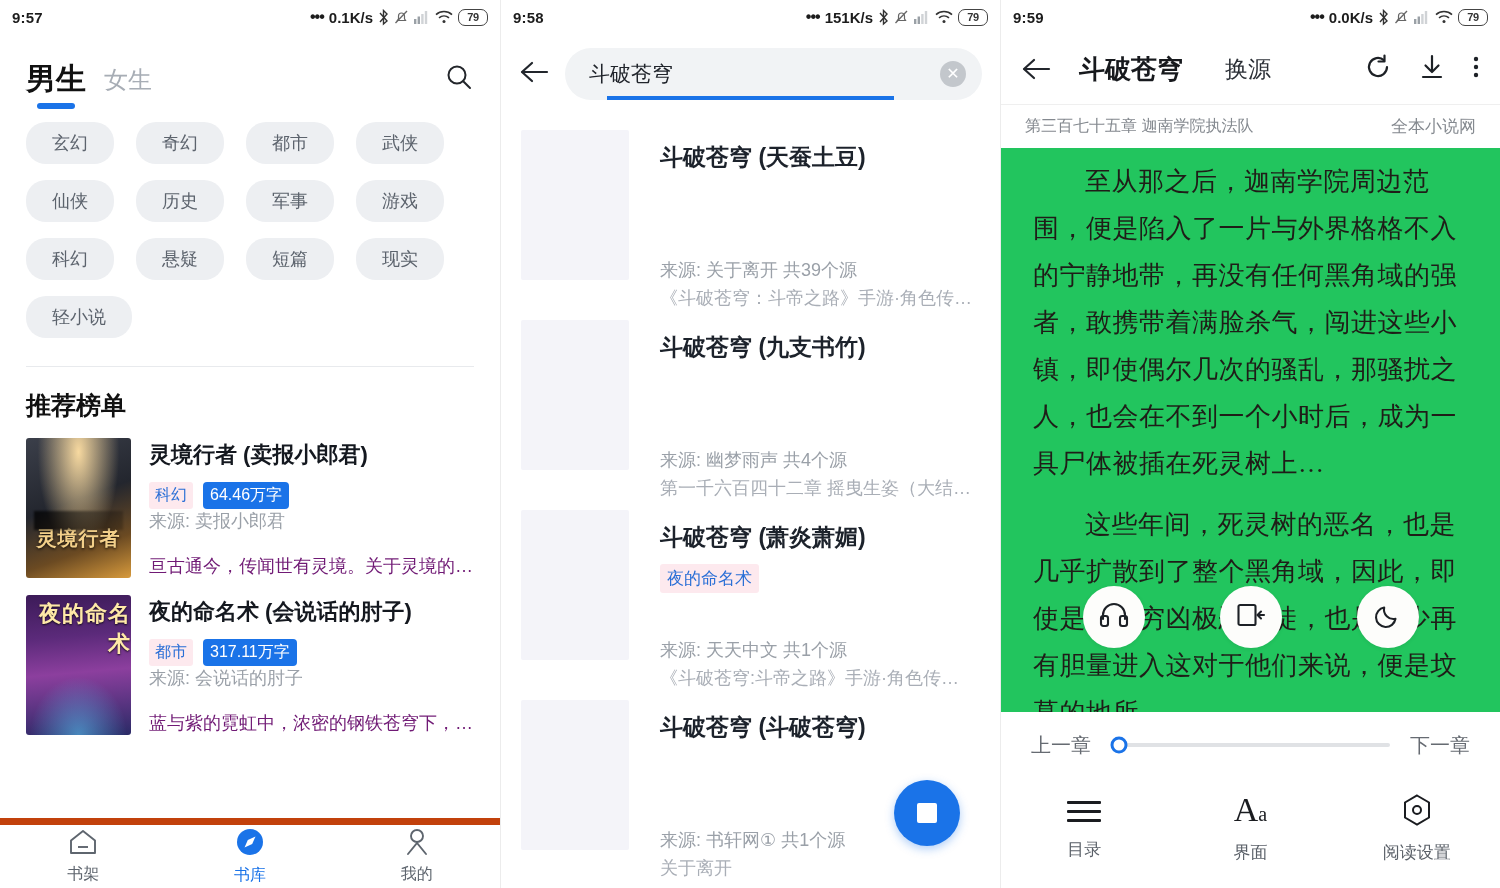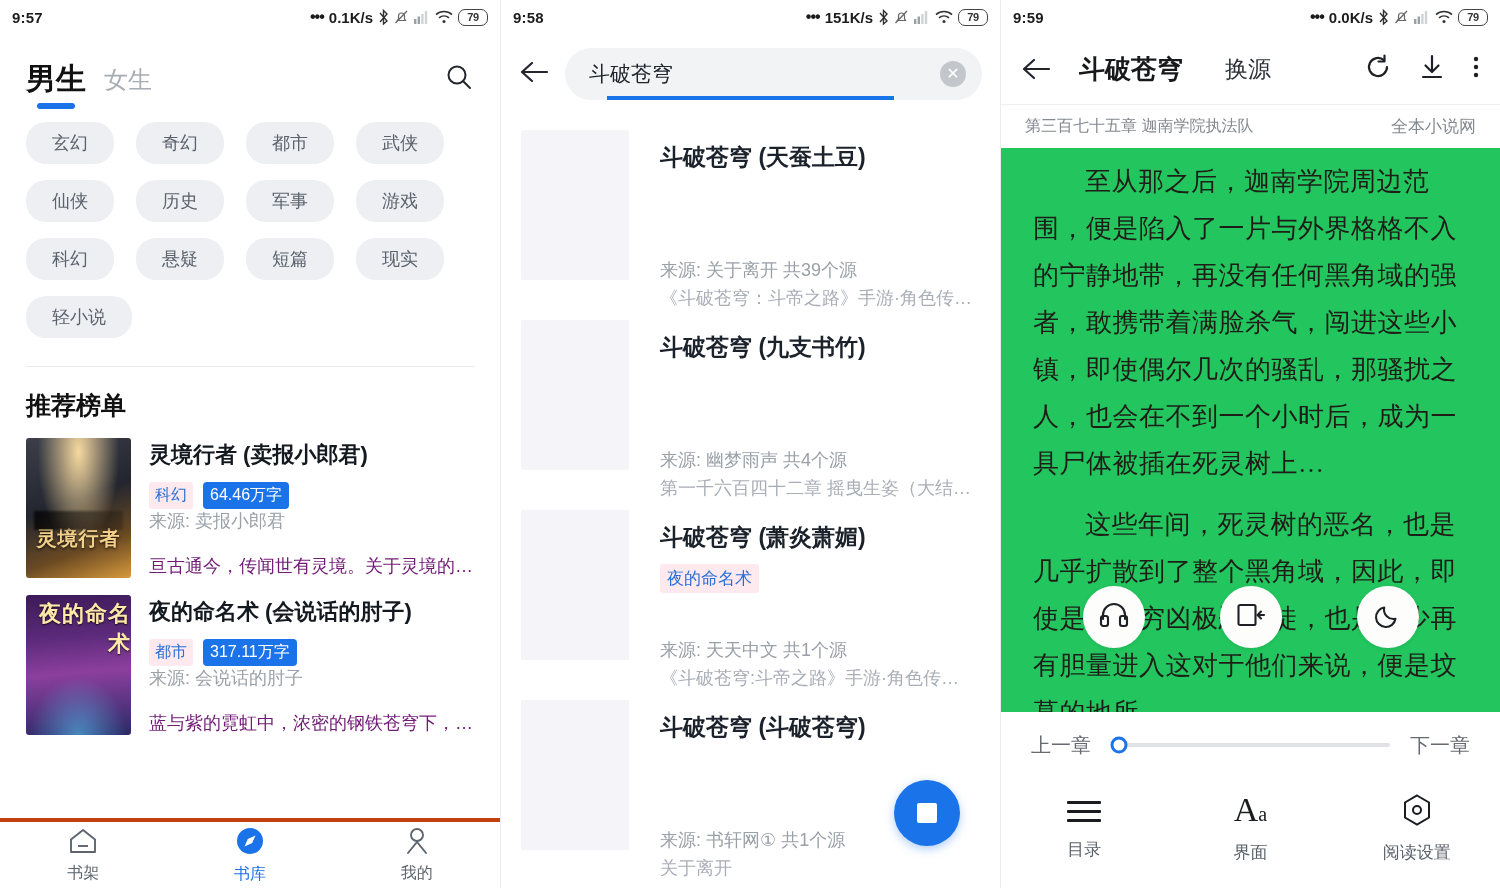--- a/index.html
+++ b/index.html
@@ -77,21 +77,21 @@
   .book-title { font-size: 22px; font-weight: 700; color: #14181f; line-height: 30px; }
   .tag-line { margin-top: 12px; display: flex; align-items: center; gap: 10px; }
   .tag-genre { background: #fde9ee; color: #2a6fd6; font-size: 16px; padding: 3px 6px; border-radius: 3px; }
   .tag-count { background: #1a73e8; color: #fff; font-size: 16px; padding: 3px 7px; border-radius: 4px; }
   .book-src { font-size: 18px; color: #9aa0a8; line-height: 24px; }
   .book-desc { font-size: 18px; color: #701a75; margin-top: 20px; line-height: 26px;
                white-space: nowrap; overflow: hidden; text-overflow: ellipsis; }
 
   .bottom-nav {
     position: absolute; left: 0; right: 0; bottom: 0; height: 70px;
-    background: #fff; border-top: 4px solid #c2410c;
+    background: #fff; border-top: 7px solid #c2410c;
     display: flex; align-items: center;
   }
   .nav-item { flex: 1; display: flex; flex-direction: column; align-items: center; gap: 4px; }
   .nav-label { font-size: 16px; color: #5e656e; }
   .nav-item.active .nav-label { color: #1a73e8; }
 
   
   .search-header { display: flex; align-items: center; padding: 10px 18px 0 18px; height: 70px; gap: 14px; }
   .search-box {
     flex: 1; background: #f1f3f5; border-radius: 26px; height: 52px;

